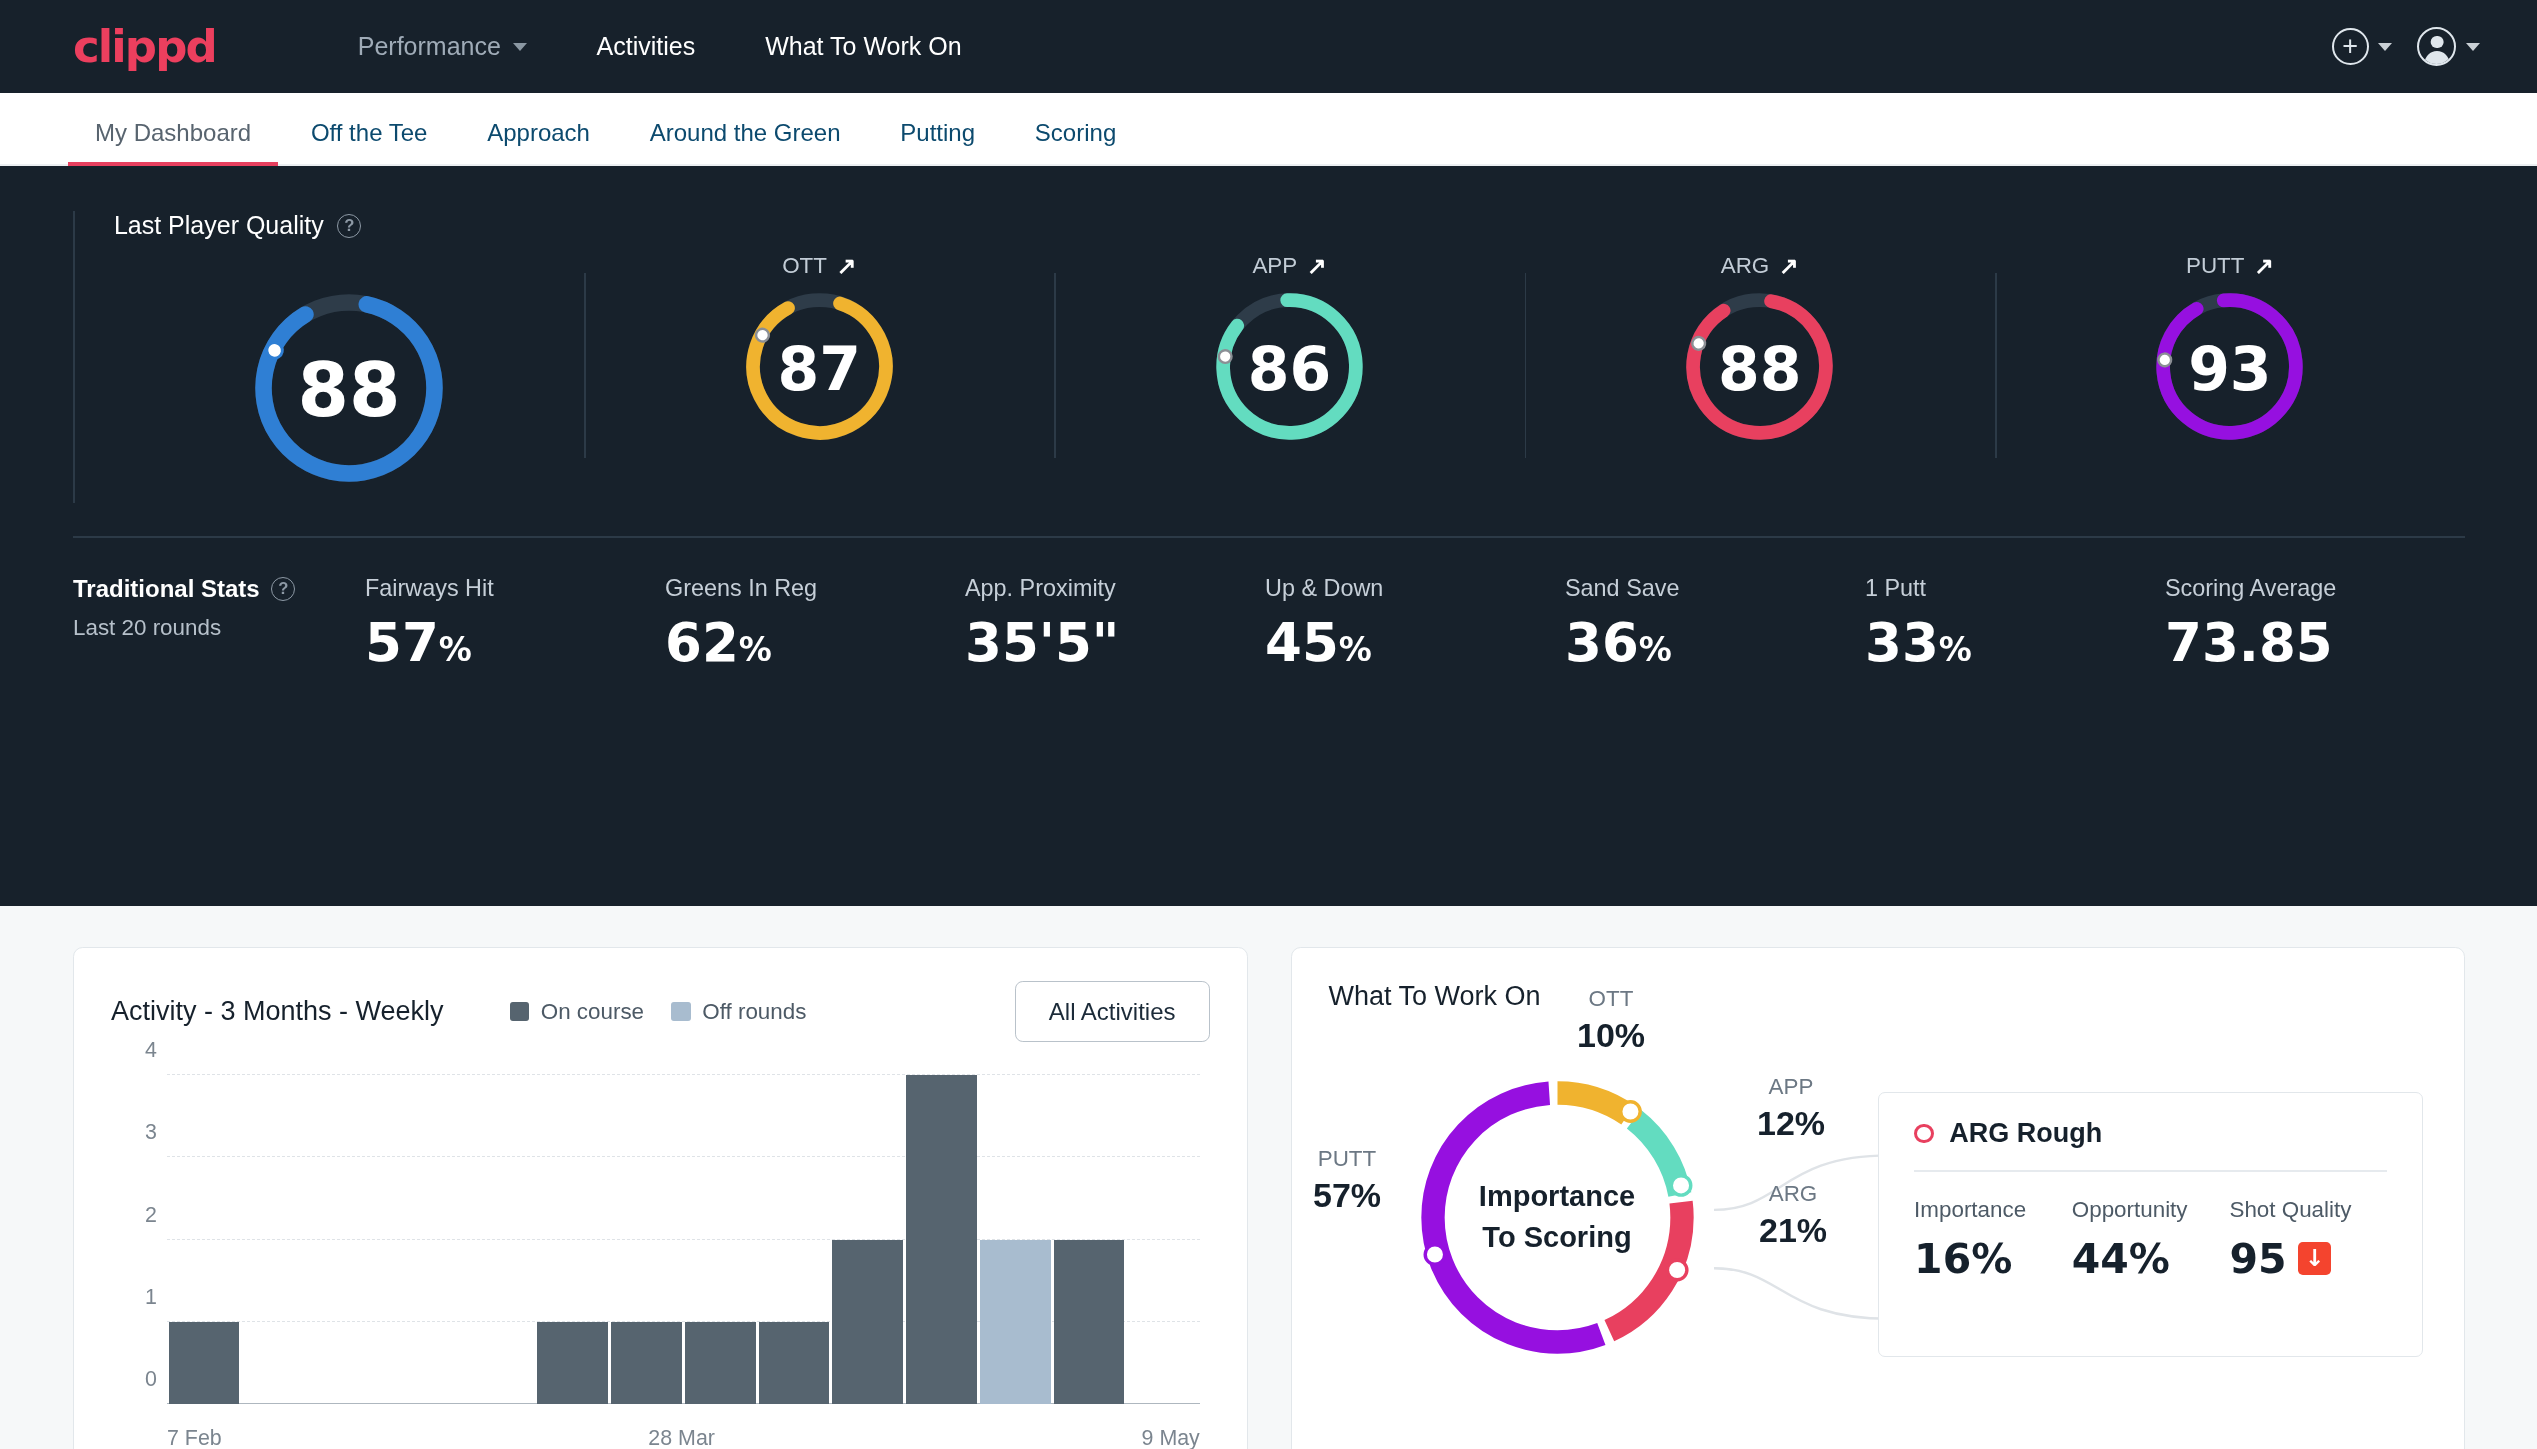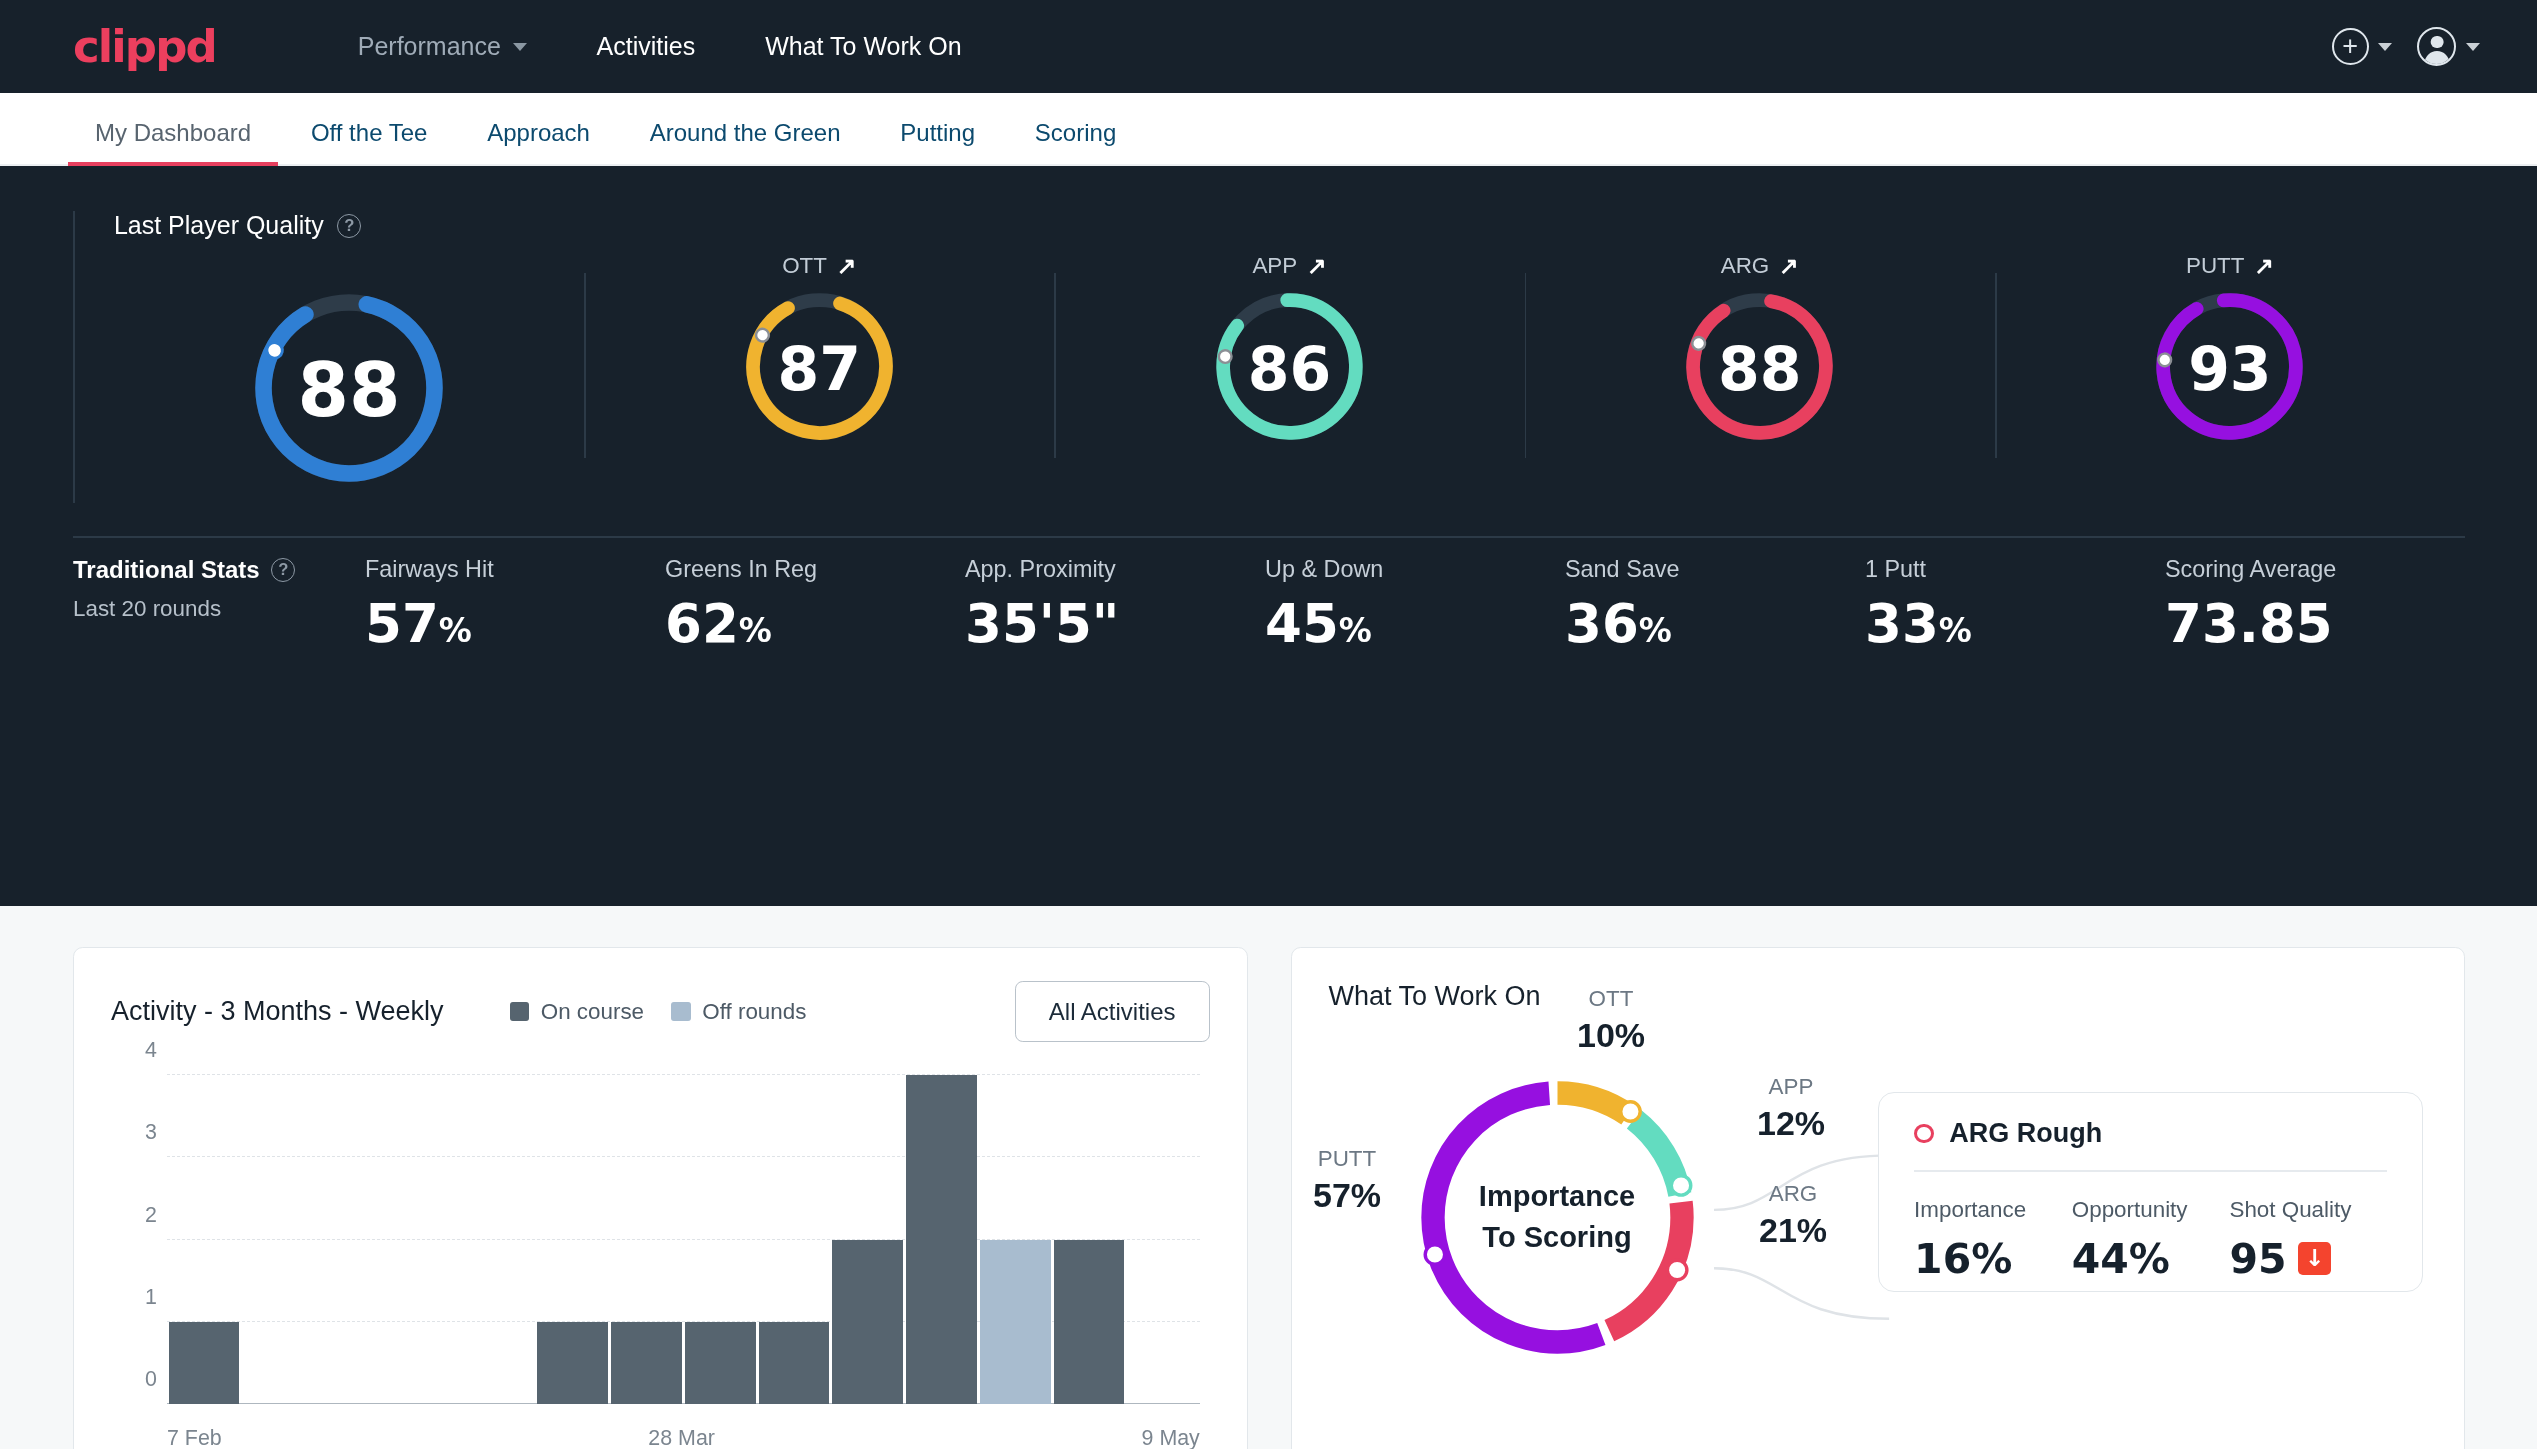--- a/index.html
+++ b/index.html
@@ -206,21 +206,21 @@
   }
   .ring-val.big { font-size: 74px; }
 
   .hero-divider {
     height: 1.9px; background: #2c3a47;
     margin: 33px 0 0 0;
   }
 
   .stats {
     display: flex; align-items: flex-start;
-    padding-top: 18px;
+    padding-top: 37px;
   }
   .stat-first { width: 292px; flex-shrink: 0; }
   .stat-title {
     font-size: 24px; font-weight: 700; color: #ffffff;
     display: flex; align-items: center; gap: 11.7px;
   }
   .stat-sub { font-size: 22.4px; color: #b6c0ca; margin-top: 11.7px; }
   .stat {
     flex: 1;
     display: flex; flex-direction: column;
@@ -309,22 +309,22 @@
     align-items: center; justify-content: center;
     font-size: 29px; font-weight: 700; color: #16212c;
     line-height: 1.42; text-align: center;
   }
   .seg-label { position: absolute; text-align: center; }
   .seg-label .k { font-size: 22.4px; color: #6c7884; }
   .seg-label .v { font-size: 34px; font-weight: 700; color: #16212c; margin-top: 3.9px; }
 
   .detail-card {
     position: absolute; right: 3.9px; top: 55px;
-    width: 545px; height: 200px;
-    border: 1.9px solid #e2e7eb; border-radius: 16px;
+    width: 545px; height: 265px;
+    border: 1.9px solid #e2e7eb; border-radius: 7px;
     background: #ffffff; padding: 25px 35px;
   }
   .detail-head { display: flex; align-items: center; gap: 15.6px; }
   .ring-dot {
     width: 19.5px; height: 19.5px; border-radius: 50%;
     border: 3.9px solid #e8405f;
   }
   .detail-title { font-size: 27px; font-weight: 700; color: #16212c; }
   .detail-sep { height: 1.9px; background: #e6eaee; margin: 21.4px 0 25px 0; }
   .detail-cols { display: flex; }

